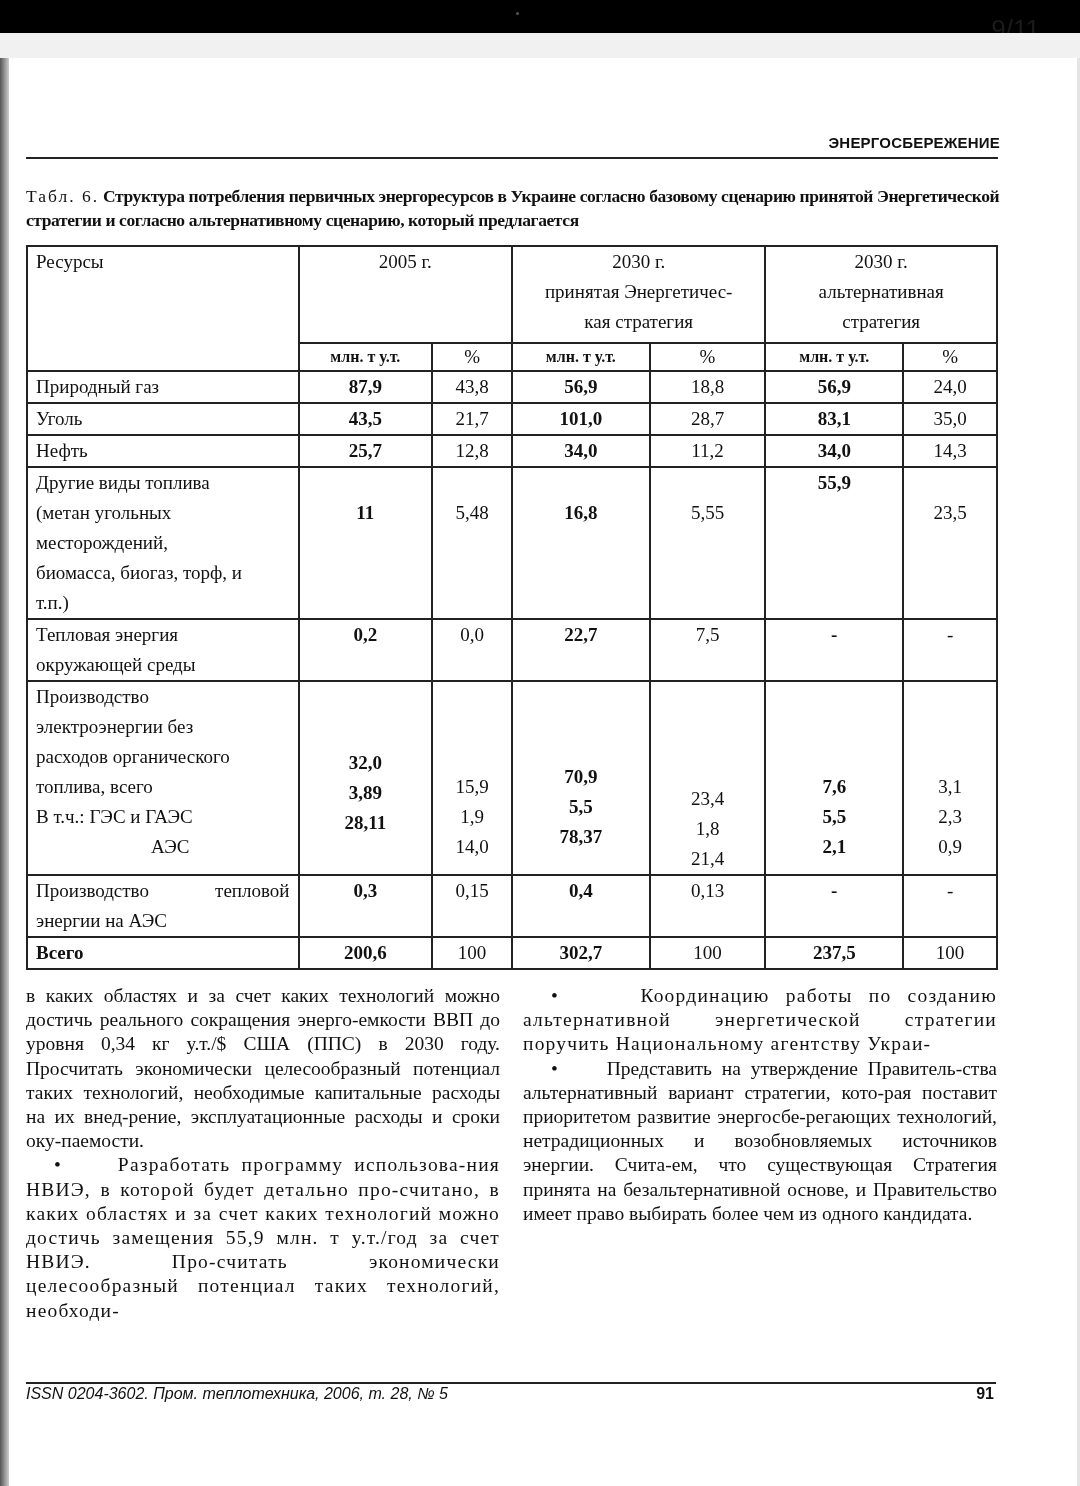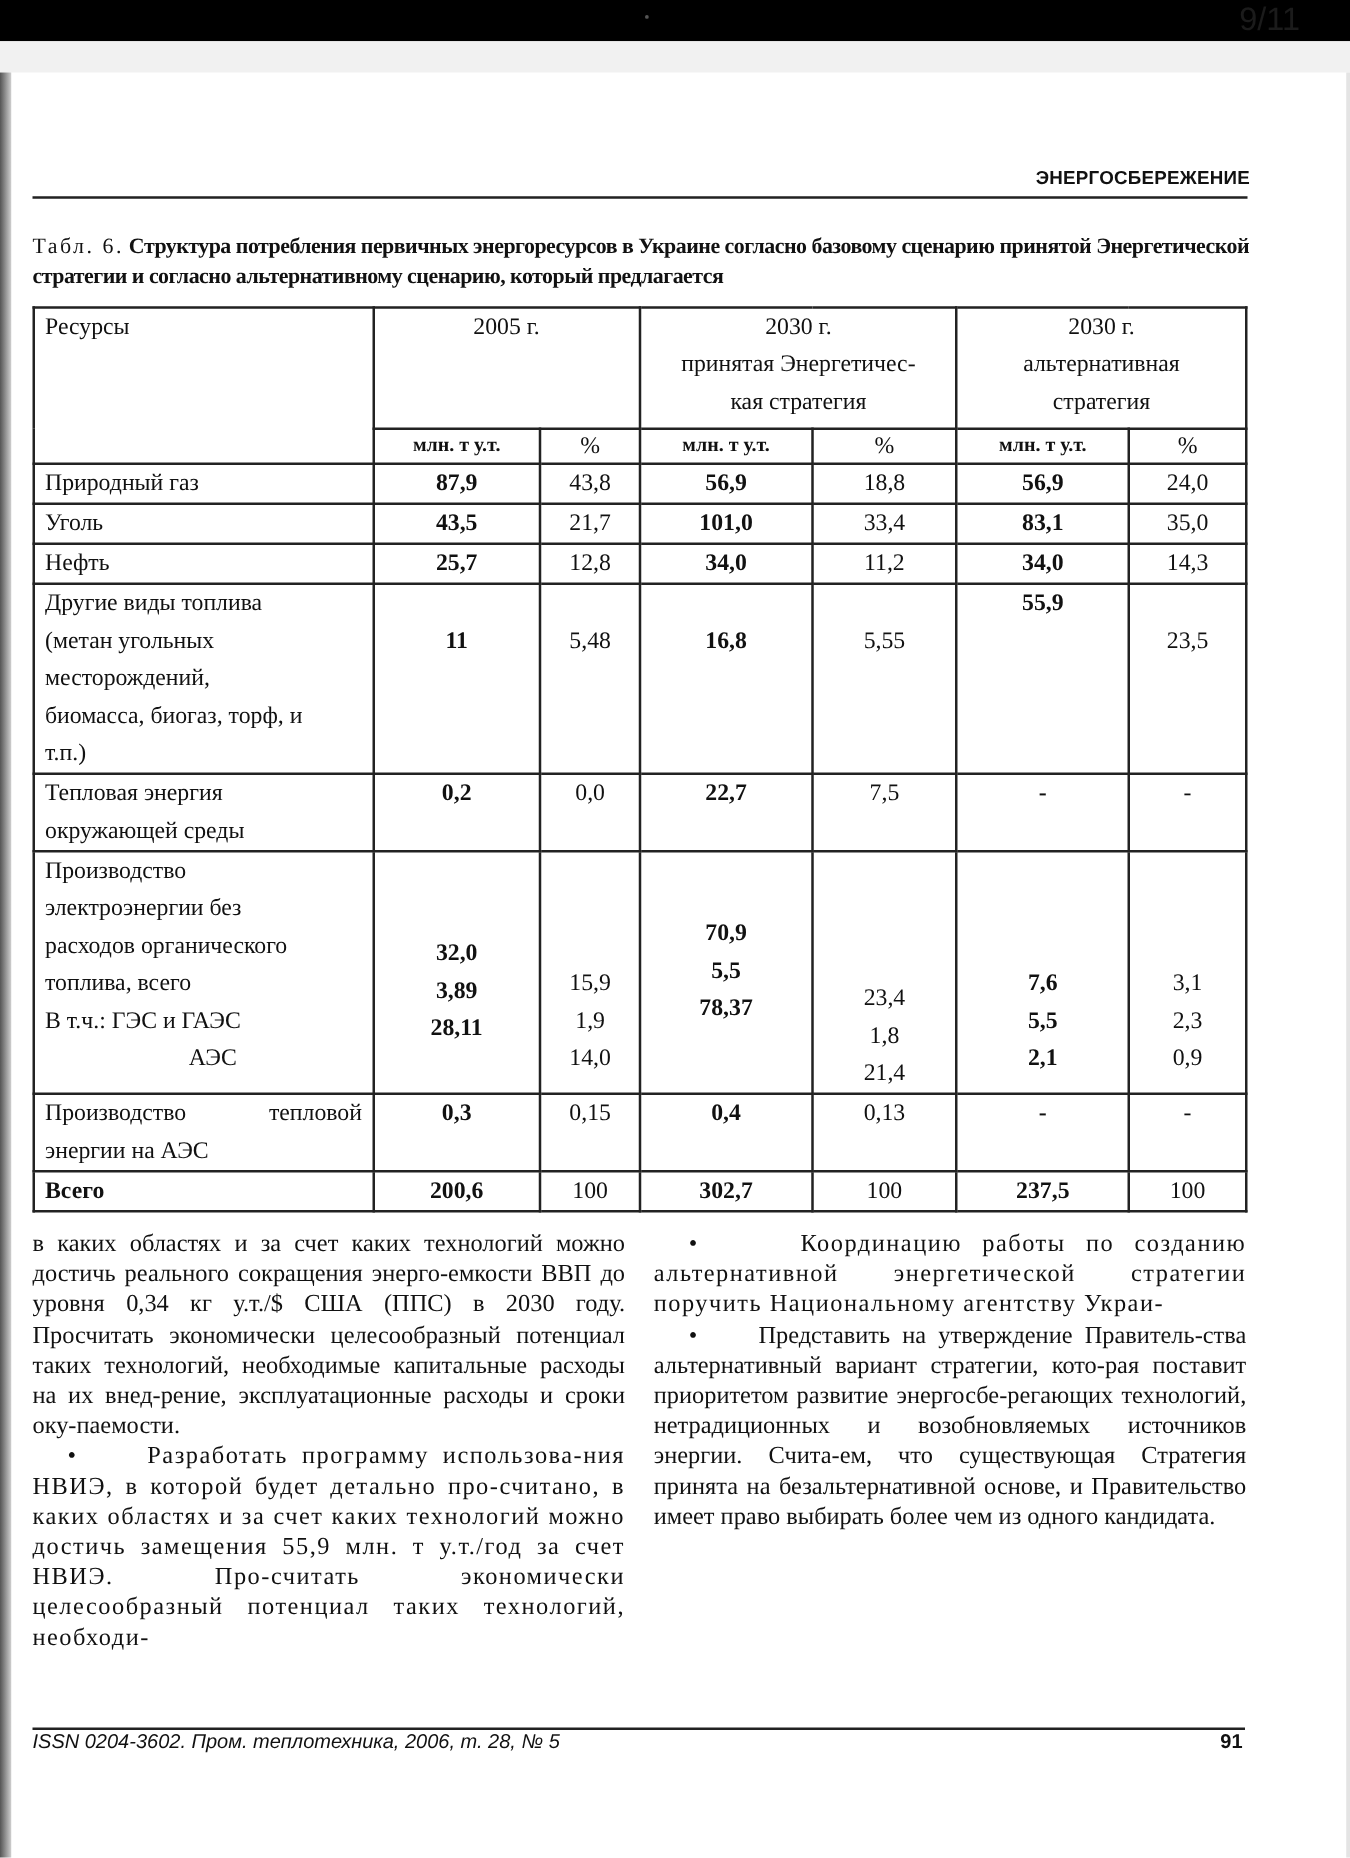--- a/index.html
+++ b/index.html
@@ -8,21 +8,21 @@
     background: #ffffff;
     font-family: "Liberation Serif", "DejaVu Serif", serif;
     color: #111;
   }
   .topbar {
     position: absolute; left: 0; top: 0; width: 1080px; height: 33px;
     background: #000;
   }
   .topbar .dot { position: absolute; left: 516px; top: 12px; width: 3px; height: 3px; background: #555; border-radius: 2px; }
   .topbar .page-ind {
-    position: absolute; right: 40px; top: 0; color: #1b1b1b;
+    position: absolute; right: 40px; top: 14px; color: #1b1b1b;
     font-family: "Liberation Sans", sans-serif; font-size: 26px;
   }
   .grayband { position: absolute; left: 0; top: 33px; width: 1080px; height: 25px; background: #f1f1f1; }
   .leftedge { position: absolute; left: 0; top: 58px; width: 9px; height: 1428px; background: linear-gradient(to right, #555, #cfcfcf); }
   .rightedge { position: absolute; right: 0; top: 58px; width: 3px; height: 1428px; background: #e4e4e4; }
 
   .running-head {
     position: absolute; right: 80px; top: 134px;
     font-family: "Liberation Sans", sans-serif; font-weight: bold; font-size: 15px; letter-spacing: 0.2px;
   }
@@ -132,21 +132,21 @@
     <td class="num b">56,9</td>
     <td class="num">18,8</td>
     <td class="num b">56,9</td>
     <td class="num">24,0</td>
   </tr>
   <tr>
     <td class="lab">Уголь</td>
     <td class="num b">43,5</td>
     <td class="num">21,7</td>
     <td class="num b">101,0</td>
-    <td class="num">33,4</td>
+    <td class="num">28,7</td>
     <td class="num b">83,1</td>
     <td class="num">35,0</td>
   </tr>
   <tr>
     <td class="lab">Нефть</td>
     <td class="num b">25,7</td>
     <td class="num">12,8</td>
     <td class="num b">34,0</td>
     <td class="num">11,2</td>
     <td class="num b">34,0</td>
@@ -191,21 +191,21 @@
     <td class="num b" style="padding-top:66px">
       <div>32,0</div>
       <div>3,89</div>
       <div>28,11</div>
     </td>
     <td class="num" style="padding-top:90px">
       <div>15,9</div>
       <div>1,9</div>
       <div>14,0</div>
     </td>
-    <td class="num b" style="padding-top:50px">
+    <td class="num b" style="padding-top:80px">
       <div>70,9</div>
       <div>5,5</div>
       <div>78,37</div>
     </td>
     <td class="num" style="padding-top:102px">
       <div>23,4</div>
       <div>1,8</div>
       <div>21,4</div>
     </td>
     <td class="num b" style="padding-top:90px">

